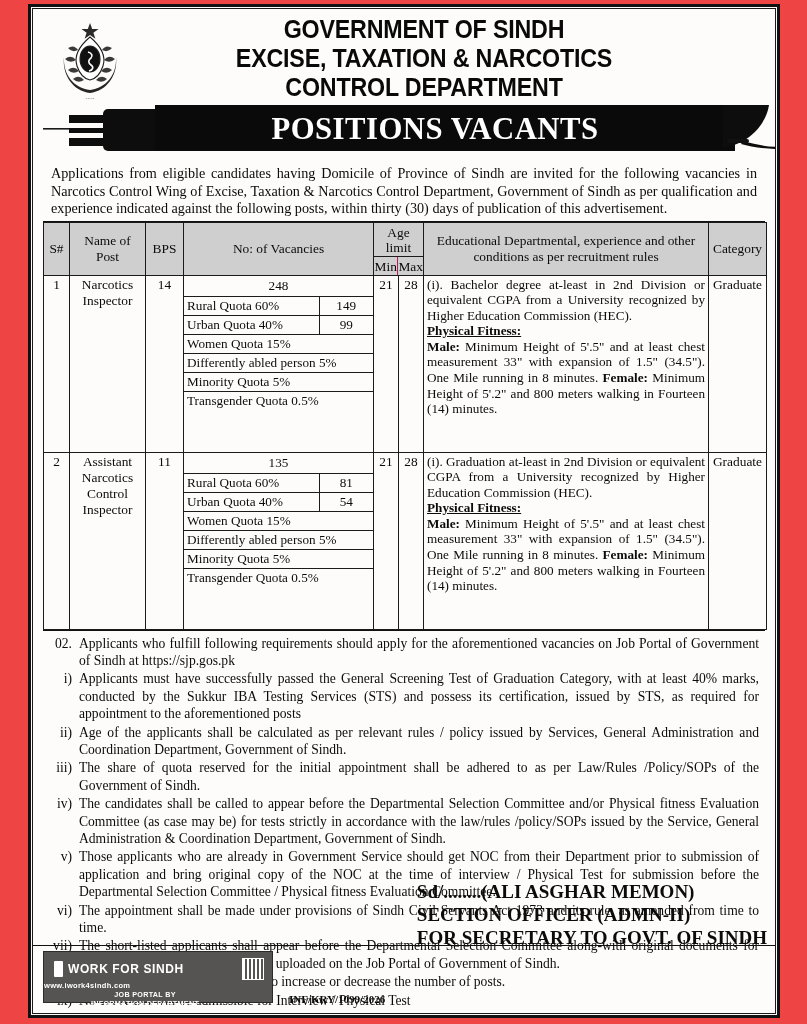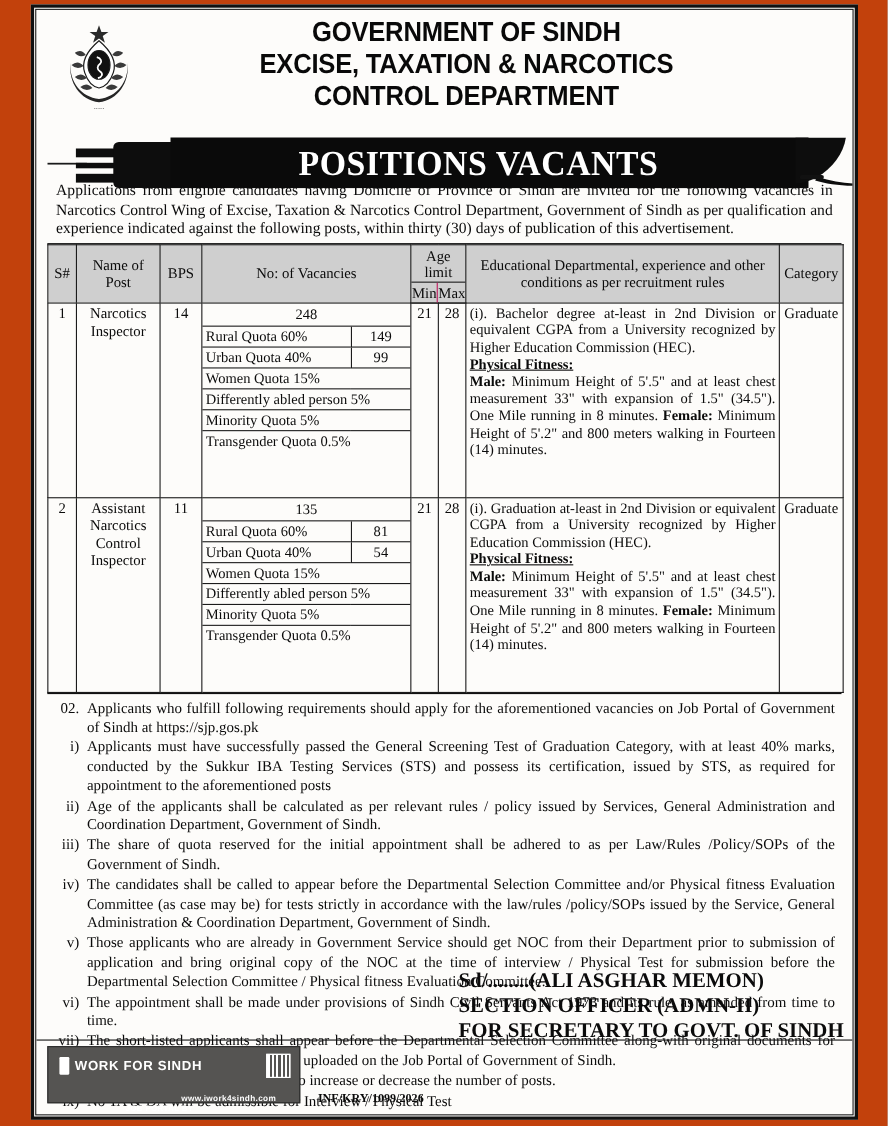--- a/index.html
+++ b/index.html
@@ -12,21 +12,21 @@
     width: 807px; height: 1024px;
     font-family: "Liberation Serif", "DejaVu Serif", serif;
     color: #0b0b0b;
     overflow: hidden;
   }
 
   
   #page {
     position: relative;
     width: 807px; height: 1024px;
-    background: #c2410c;
+    background: #ef4444;
   }
   #outer-rule {
     position: absolute;
     left: 28px; top: 4px;
     width: 752px; height: 1014px;
     border: 3px solid #111;
     background: #fbfaf8;
   }
   #inner-rule {
     position: absolute;
@@ -56,21 +56,21 @@
     color: #090909;
     padding-left: 40px;
   }
   .head-lines .l1 { font-size: 25px; line-height: 29px; transform: scaleX(0.93); }
   .head-lines .l2 { font-size: 25px; line-height: 29px; transform: scaleX(0.93); }
   .head-lines .l3 { font-size: 25px; line-height: 29px; transform: scaleX(0.93); }
 
   
   .banner-wrap {
     position: absolute;
-    left: 0; right: 0; top: 116px;
+    left: 0; right: 0; top: 96px;
     height: 50px;
   }
   .syringe {
     position: absolute;
     left: 10px; top: 2px;
   }
   .banner-bar {
     position: absolute;
     left: 122px; top: 0px;
     width: 580px; height: 46px;
@@ -250,22 +250,22 @@
   }
   .qr {
     width: 22px; height: 22px;
     background:
       repeating-linear-gradient(90deg,#fff 0 2px,#555452 2px 4px),
       repeating-linear-gradient(0deg,#fff 0 2px,transparent 2px 4px);
     background-color: #fff;
     border: 1px solid #fff;
   }
   .wfs .url {
-    text-align: right; font-size: 7.5px; font-weight: bold;
-    letter-spacing: 0.3px; margin-top: 14px; padding-right: 21px;
+    text-align: left; font-size: 7.5px; font-weight: bold;
+    letter-spacing: 0.3px; margin-top: 1px; padding-right: 21px;
   }
   .wfs .sub1, .wfs .sub2 {
     text-align: center; font-size: 7.2px; font-weight: bold;
     letter-spacing: 0.3px; padding-right: 26px; line-height: 9px;
   }
   .inf {
     position: absolute;
     left: 256px; bottom: 8px;
     font-family: "Liberation Serif","DejaVu Serif",serif;
     font-weight: bold;

